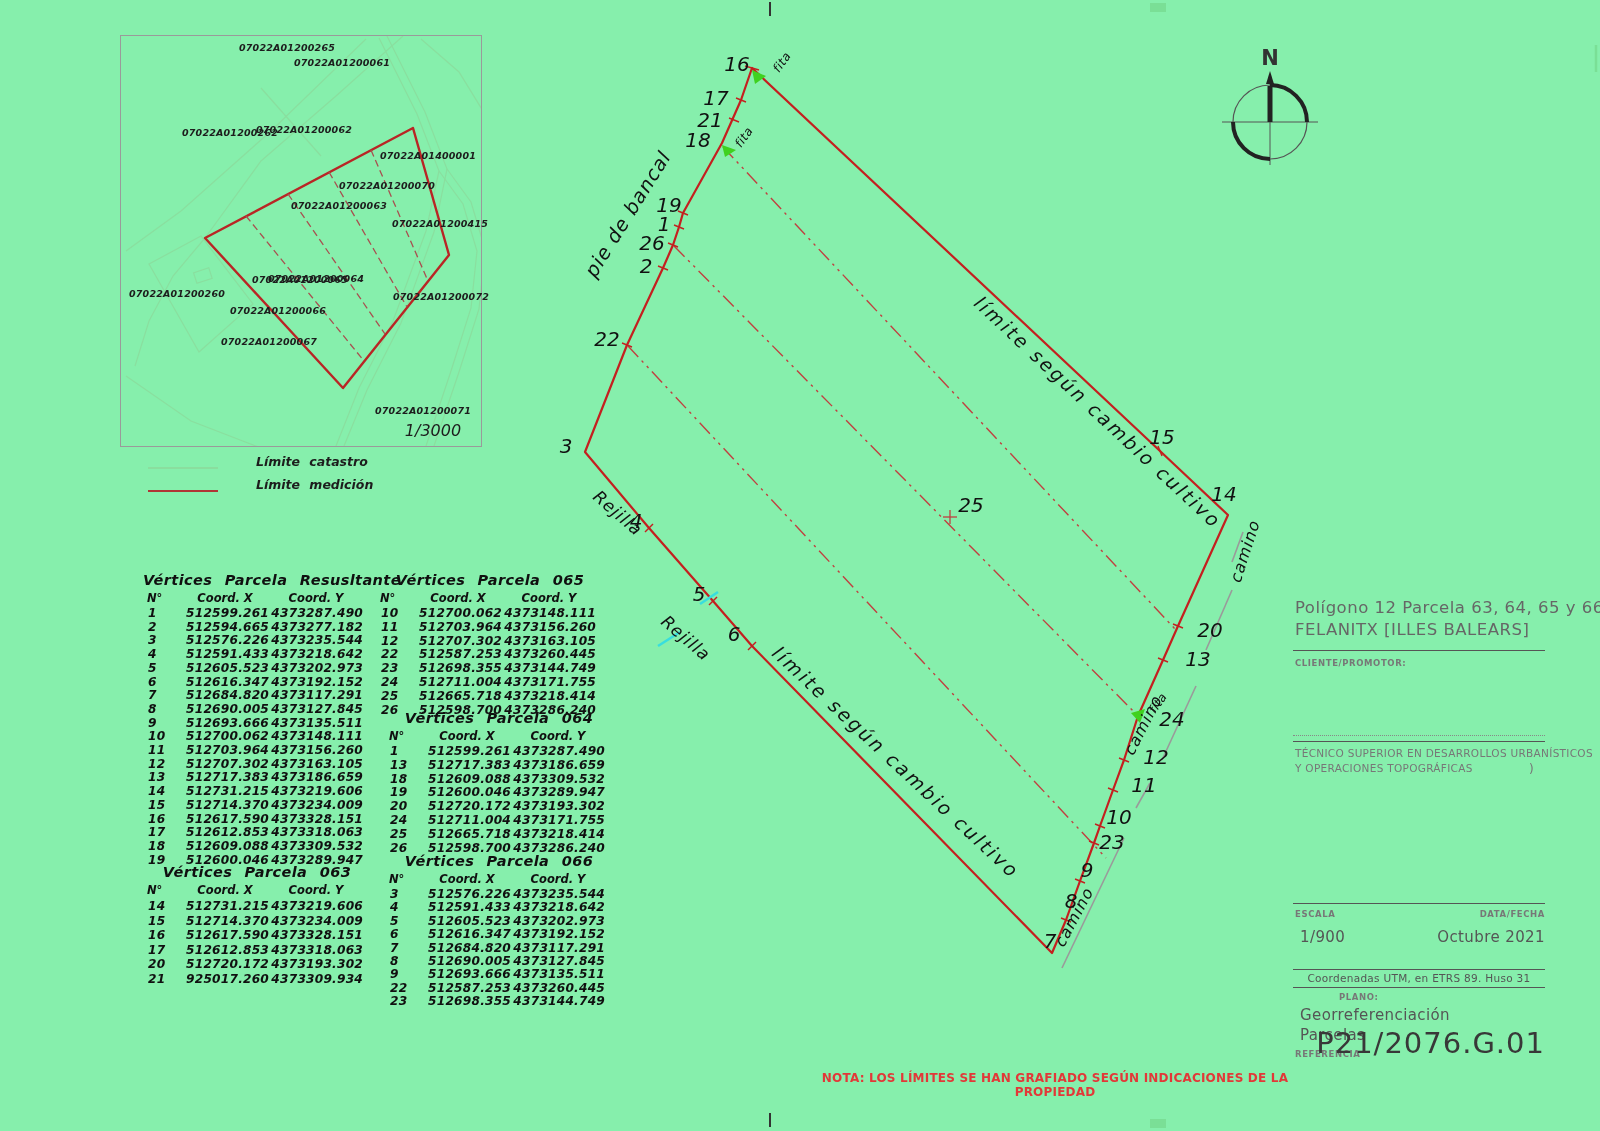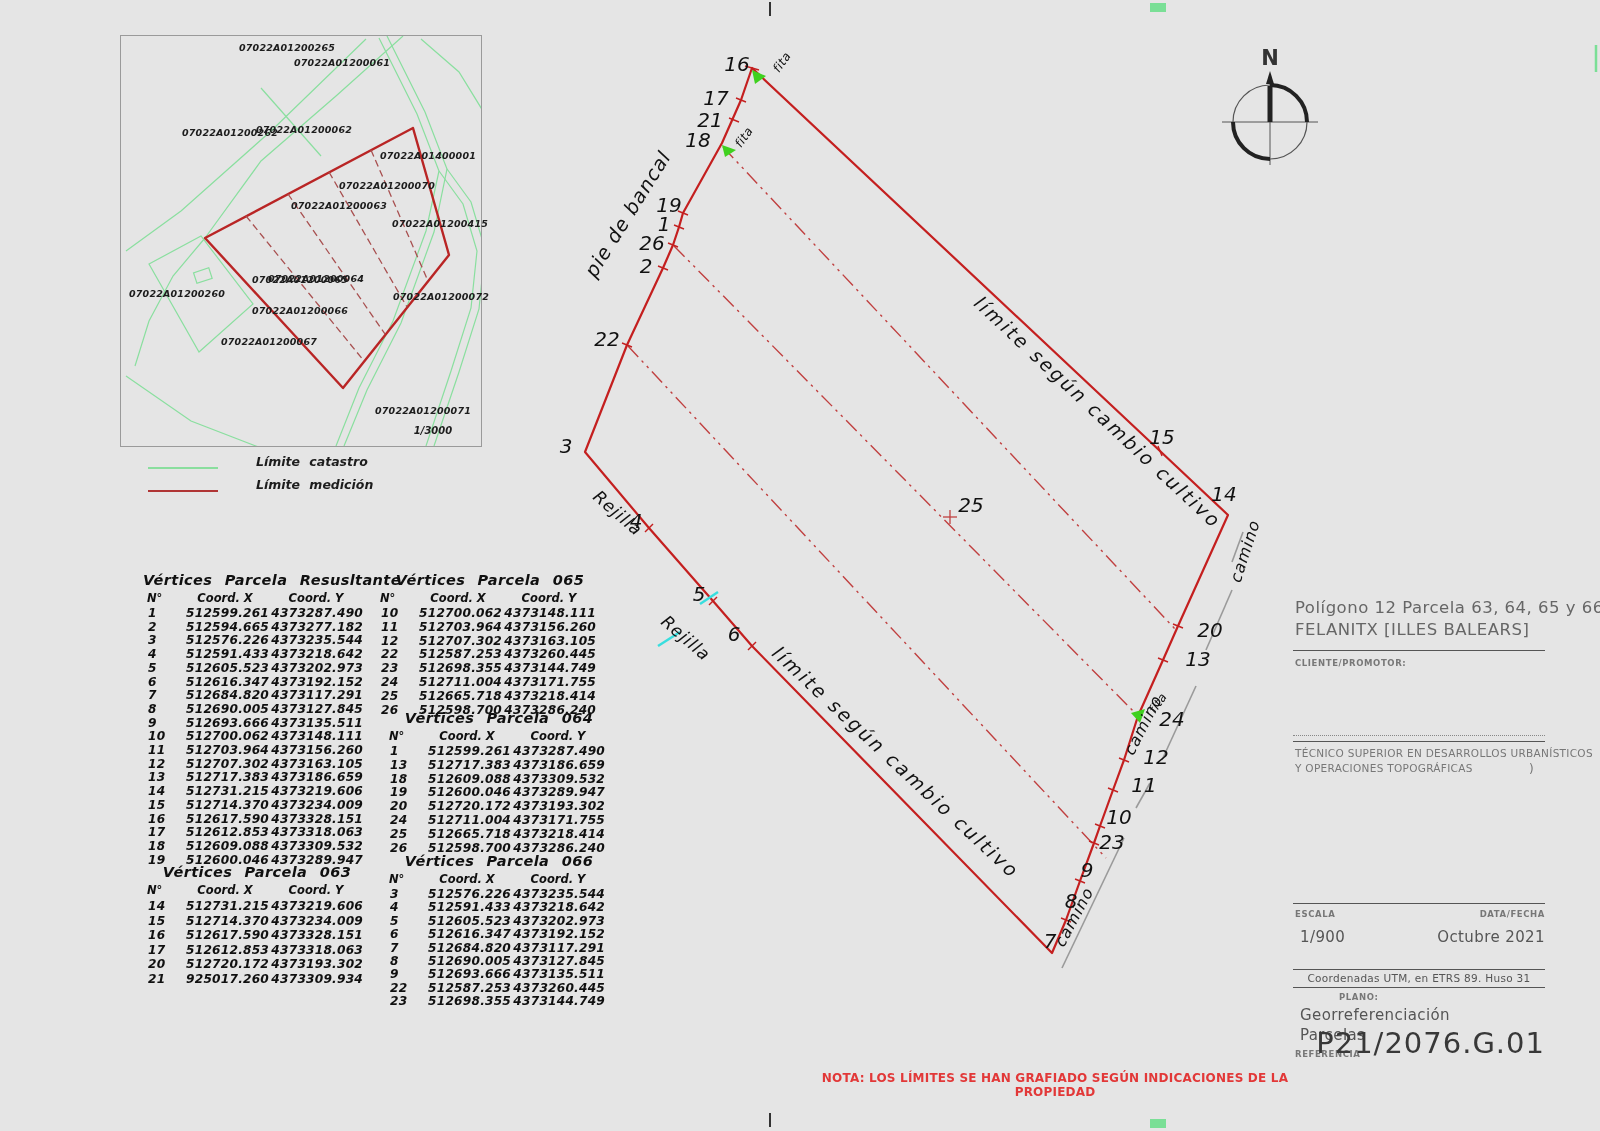--- a/index.html
+++ b/index.html
@@ -1,22 +1,22 @@
 <!DOCTYPE html>
 <html><head>
 <meta charset="utf-8">
 <style>
   html,body{margin:0;padding:0;background:#fff;}
-  #page{position:relative;width:1600px;height:1131px;background:#e5e5e5;overflow:hidden;
+  #page{position:relative;width:1600px;height:1131px;background:#86efac;overflow:hidden;
         font-family:"DejaVu Sans",sans-serif;}
   svg{position:absolute;left:0;top:0;}
   .map-label{position:absolute;transform:translate(-50%,-50%);font-size:9.5px;font-weight:bold;
              font-style:italic;color:#1d1d1d;white-space:nowrap;letter-spacing:.2px;}
-  .scale-label{position:absolute;transform:translate(-50%,-50%);font-size:10px;font-style:italic;
-             font-weight:700;color:#1d1d1d;}
+  .scale-label{position:absolute;transform:translate(-50%,-50%);font-size:16px;font-style:italic;
+             font-weight:400;color:#1d1d1d;}
   .vlabel{position:absolute;transform:translate(-50%,-50%);font-style:italic;font-weight:500;
           color:#111;font-size:20px;white-space:nowrap;}
   .rlabel{position:absolute;font-style:italic;font-weight:500;color:#111;white-space:nowrap;}
   .vtable{position:absolute;width:228px;font-style:italic;color:#101010;}
   .vt-title{font-size:14.5px;font-weight:bold;text-align:center;word-spacing:7px;letter-spacing:.4px;
             margin-bottom:3px;white-space:nowrap;}
   .vt-head{display:grid;grid-template-columns:38px 88px 94px;font-size:11.5px;font-weight:bold;margin-bottom:2px;}
   .vt-head span:nth-child(2),.vt-head span:nth-child(3){text-align:center;}
   .vt-head span:first-child{padding-left:4px;}
   .vt-row{display:grid;grid-template-columns:38px 88px 94px;font-size:12.2px;font-weight:600;letter-spacing:.2px;}
@@ -67,21 +67,21 @@
       <div class="map-label" style="left: 342px; top: 62px;">07022A01200061</div>
       <div class="map-label" style="left: 304px; top: 129px;">07022A01200062</div>
       <div class="map-label" style="left: 230px; top: 132px;">07022A01200262</div>
       <div class="map-label" style="left: 428px; top: 155px;">07022A01400001</div>
       <div class="map-label" style="left: 387px; top: 185px;">07022A01200070</div>
       <div class="map-label" style="left: 339px; top: 205px;">07022A01200063</div>
       <div class="map-label" style="left: 440px; top: 223px;">07022A01200415</div>
       <div class="map-label" style="left: 316px; top: 243px; margin-top: 35px;">07022A01200064</div>
       <div class="map-label" style="left: 300px; top: 279px;">07022A01200065</div>
       <div class="map-label" style="left: 177px; top: 293px;">07022A01200260</div>
-      <div class="map-label" style="left: 300px; top: 310px;">07022A01200066</div>
+      <div class="map-label" style="left: 278px; top: 310px;">07022A01200066</div>
       <div class="map-label" style="left: 441px; top: 296px;">07022A01200072</div>
       <div class="map-label" style="left: 269px; top: 341px;">07022A01200067</div>
       <div class="map-label" style="left: 423px; top: 410px;">07022A01200071</div>
     </div>
   <div class="scale-label" style="left:433px;top:430px;">1/3000</div>
 
   <div id="legend">
       <div class="leg-item">
         <div class="leg-line" style="background: rgb(138, 222, 158);"></div>
         <div class="leg-label">Límite catastro</div>

